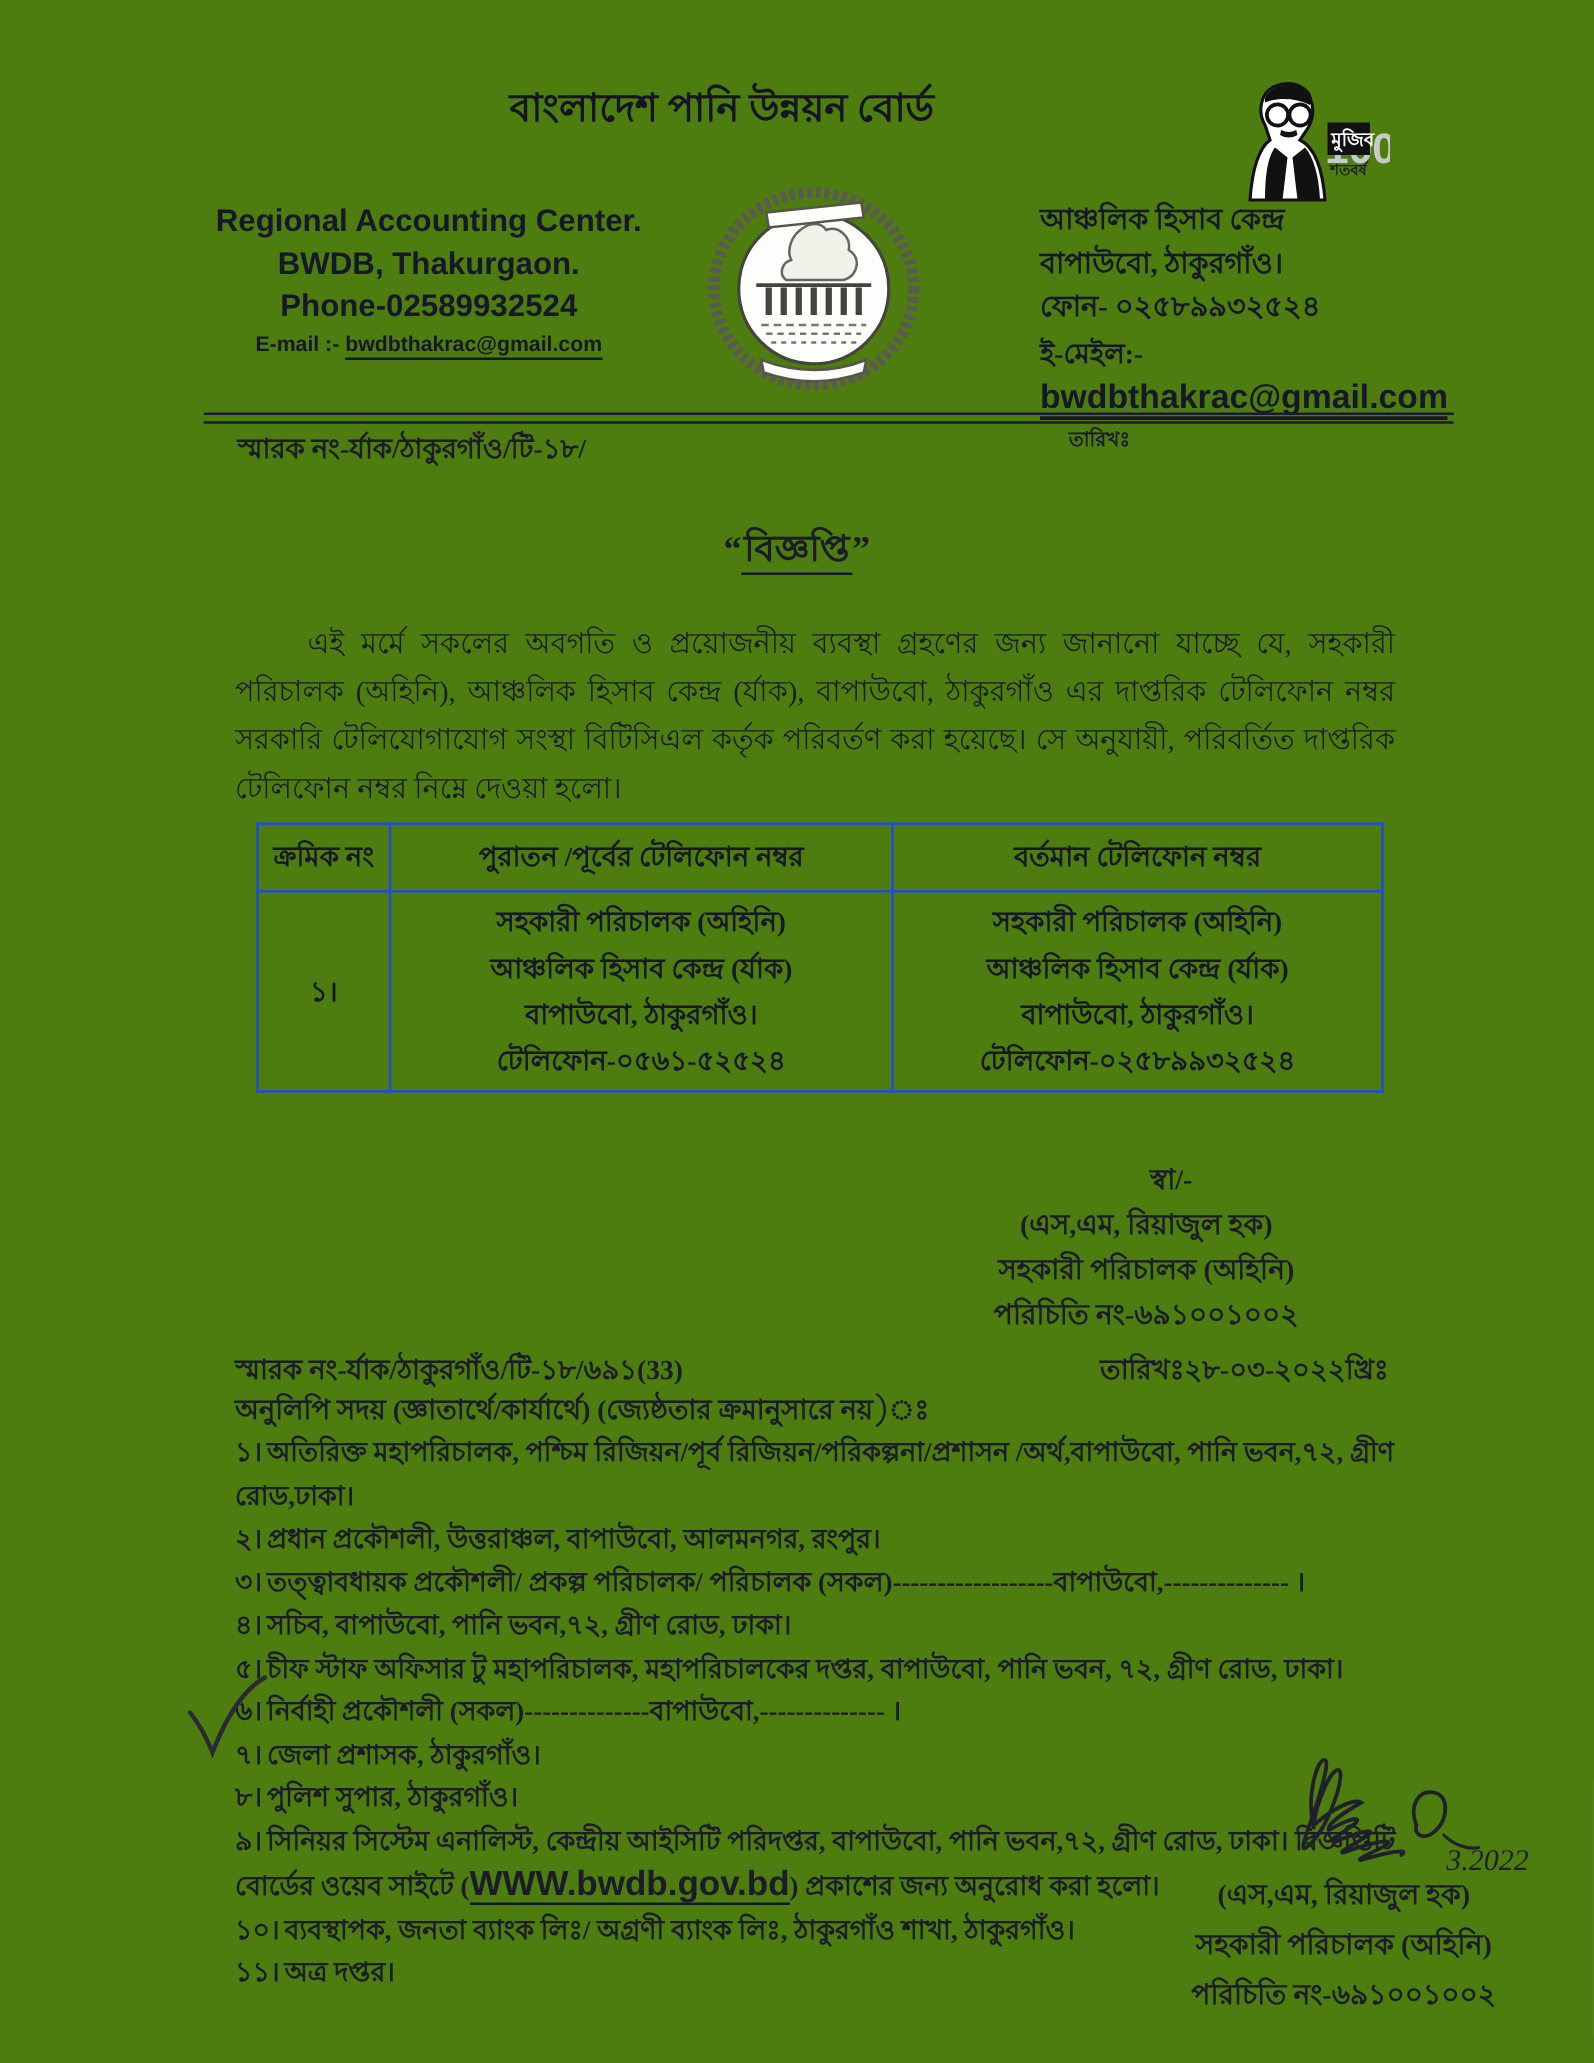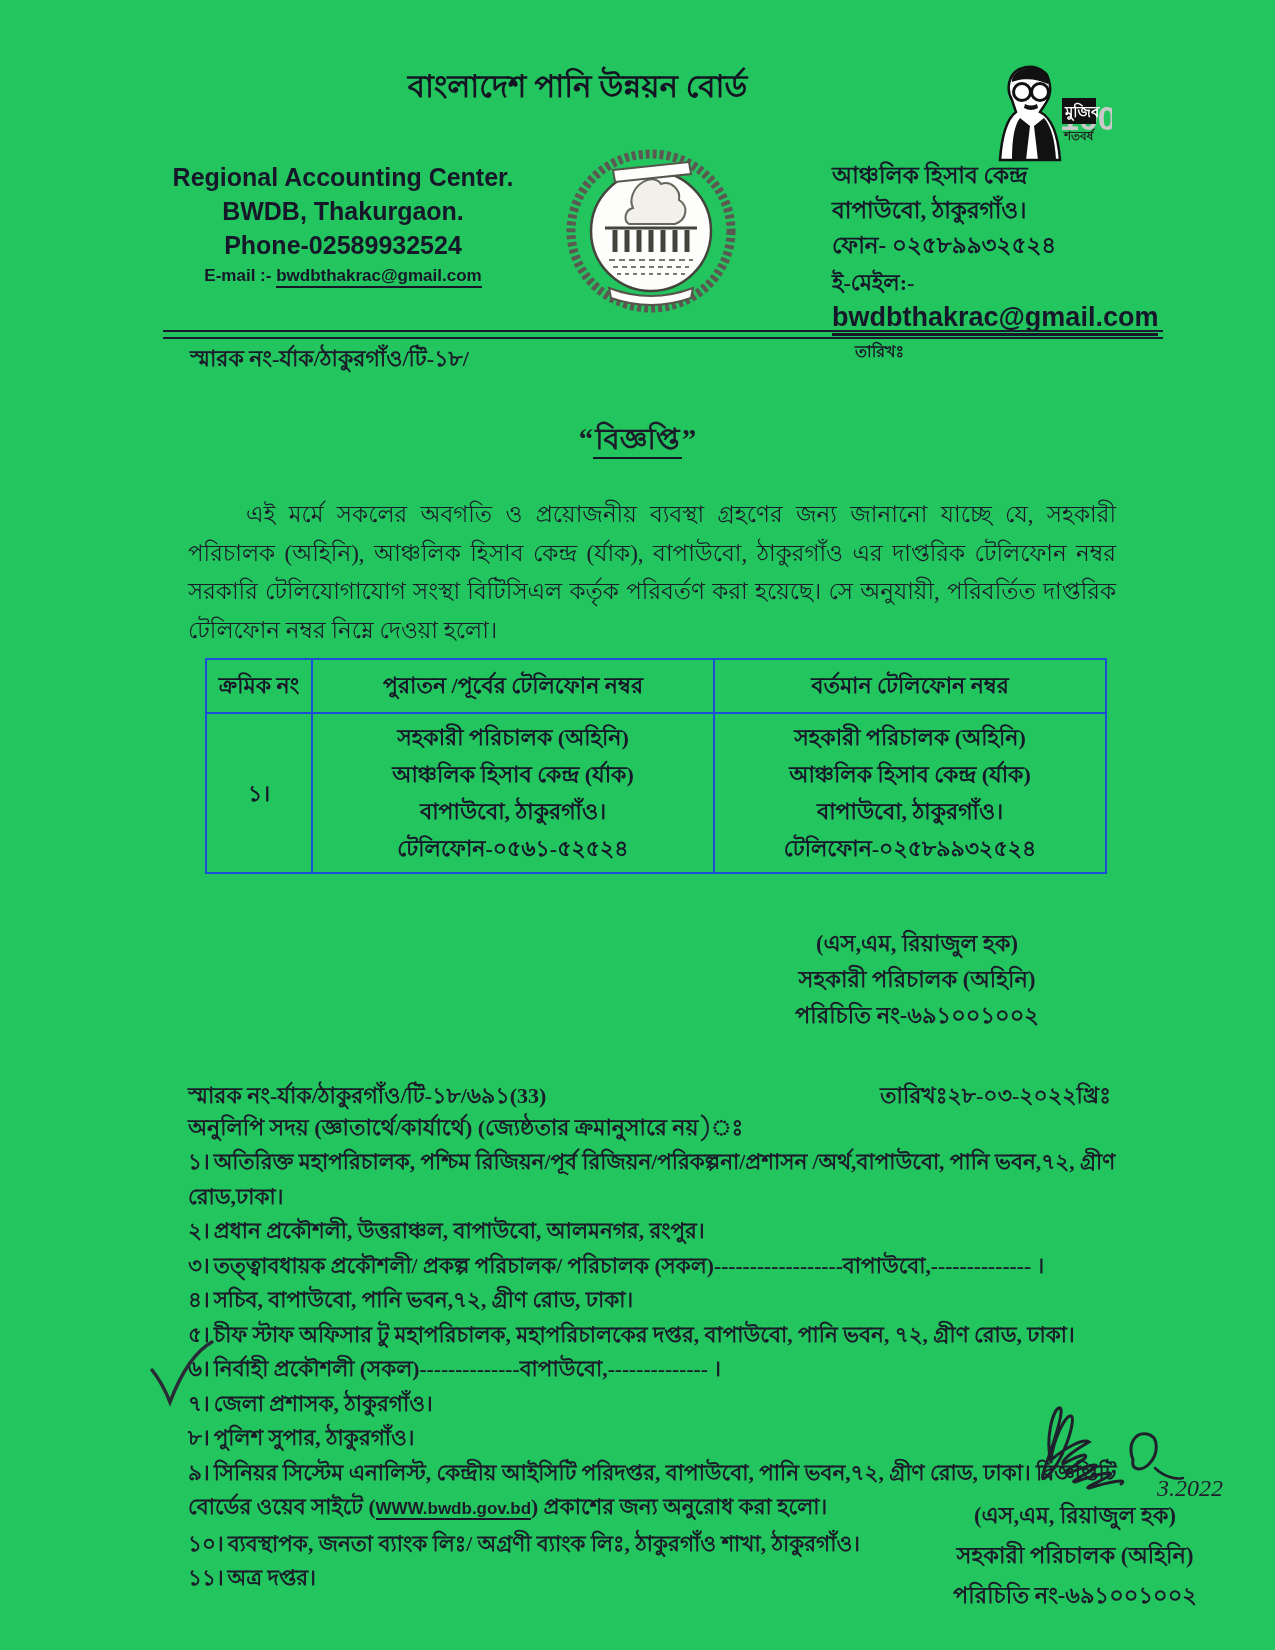--- a/index.html
+++ b/index.html
@@ -1,21 +1,21 @@
 <!DOCTYPE html>
 <html lang="bn"><head>
 <meta charset="utf-8">
 <style>
   html,body{margin:0;padding:0;}
   body{background:#888;}
   .page{
     position:relative;
     width:1275px;height:1650px;
     margin:0 auto;
-    background:#22c55e;
+    background:#4d7c0f;
     color:#1b1b2a;
     font-family:"Liberation Serif","DejaVu Serif",serif;
     overflow:hidden;
   }
   
   .org-title{
     position:absolute;top:62px;left:0;right:120px;
     text-align:center;font-size:31px;font-weight:700;color:#141422;
   }
   .header-left{
@@ -78,21 +78,21 @@
   
   .dist-heading{position:absolute;top:1110px;left:188px;font-size:22px;font-weight:700;}
   .dist-list{
     position:absolute;top:1145px;left:188px;width:935px;
     font-size:21.5px;line-height:34.5px;font-weight:600;
   }
   .dist-item{margin:0;}
   .dist-item .serial{margin-right:4px;}
   .weblink{
     font-family:"Liberation Sans","DejaVu Sans",sans-serif;
-    font-size:17px;font-weight:700;border-bottom:2px solid #17172a;
+    font-size:28px;font-weight:700;border-bottom:2px solid #17172a;
   }
   .tick{position:absolute;top:1336px;left:146px;width:70px;height:72px;}
   .sig2{
     position:absolute;top:1496px;left:930px;width:290px;text-align:center;
     font-size:22.5px;line-height:40px;font-weight:600;
   }
   .scribble{position:absolute;top:1398px;left:1005px;width:230px;height:110px;}
 </style>
 </head>
 <body>
@@ -188,20 +188,21 @@
 টেলিফোন-০৫৬১-৫২৫২৪</td>
       <td>সহকারী পরিচালক (অহিনি)
 আঞ্চলিক হিসাব কেন্দ্র (র্যাক)
 বাপাউবো, ঠাকুরগাঁও।
 টেলিফোন-০২৫৮৯৯৩২৫২৪</td>
     </tr>
   </tbody>
     </table>
 
   <div class="sig1">
+    <span class="sw">স্বা/-</span>
     <div>(এস,এম, রিয়াজুল হক)</div>
     <div>সহকারী পরিচালক (অহিনি)</div>
     <div>পরিচিতি নং-৬৯১০০১০০২</div>
   </div>
 
   <div class="memo2-number">স্মারক নং-র্যাক/ঠাকুরগাঁও/টি-১৮/৬৯১(33)</div>
   <div class="memo2-date">তারিখঃ২৮-০৩-২০২২খ্রিঃ</div>
 
   <div class="dist-heading">অনুলিপি সদয় (জ্ঞাতার্থে/কার্যার্থে) (জ্যেষ্ঠতার ক্রমানুসারে নয়)ঃ</div>
   <div class="dist-list">

